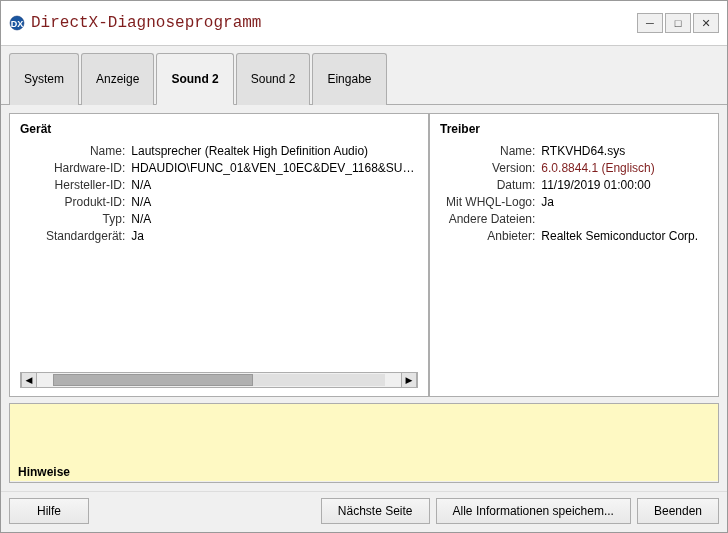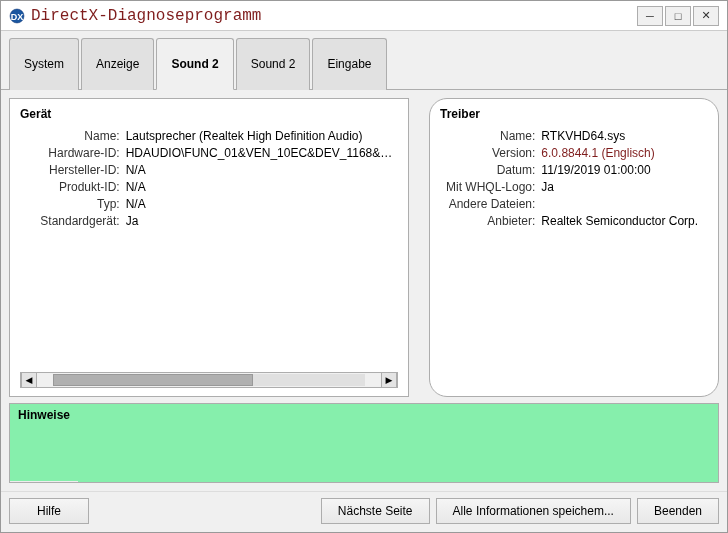--- a/index.html
+++ b/index.html
@@ -18,21 +18,21 @@
       width: 728px;
       height: 533px;
       background: #f0f0f0;
       border: 1px solid #999;
       display: flex;
       flex-direction: column;
       box-shadow: 2px 2px 6px rgba(0,0,0,0.3);
     }
     .titlebar {
       background: #fff;
-      height: 30px;
+      height: 45px;
       display: flex;
       align-items: center;
       padding: 10px 8px;
       border-bottom: 1px solid #ccc;
       user-select: none;
     }
     .titlebar-icon {
       width: 16px;
       height: 16px;
       margin-right: 6px;
@@ -91,34 +91,34 @@
       flex: 1;
       display: flex;
       flex-direction: column;
       padding: 8px;
       gap: 6px;
       overflow: hidden;
     }
 
     .panels-row {
       display: flex;
-      gap: 20px;
+      gap: 0;
       flex: 1;
       min-height: 0;
     }
 
     .panel {
       border: 1px solid #adadad;
       background: #fff;
       padding: 8px 10px;
       display: flex;
       flex-direction: column;
     }
     .panel-left { flex: 1; overflow: hidden; }
-    .panel-right { width: 290px; border-radius: 18px; }
+    .panel-right { width: 290px; }
 
     .panel-title {
       font-weight: 600;
       font-size: 12px;
       color: #000;
       margin-bottom: 8px;
     }
 
     .info-table {
       display: table;
@@ -182,25 +182,26 @@
       display: flex;
       align-items: center;
       justify-content: center;
       font-size: 9px;
       cursor: pointer;
       flex-shrink: 0;
     }
 
     .hinweise-section {
       border: 1px solid #adadad;
-      background: #86efac;
-      display: flex;
-      flex-direction: row;
+      background: #fef9c3;
+      display: flex;
+      flex-direction: column;
       min-height: 80px;
       max-height: 100px;
+      justify-content: flex-end;
     }
     .hinweise-title {
       font-size: 12px;
       font-weight: 600;
       padding: 4px 8px 2px 8px;
       border-bottom: 1px solid #eee;
     }
     .hinweise-content {
       padding: 4px 8px 4px 20px;
       flex: 1;

